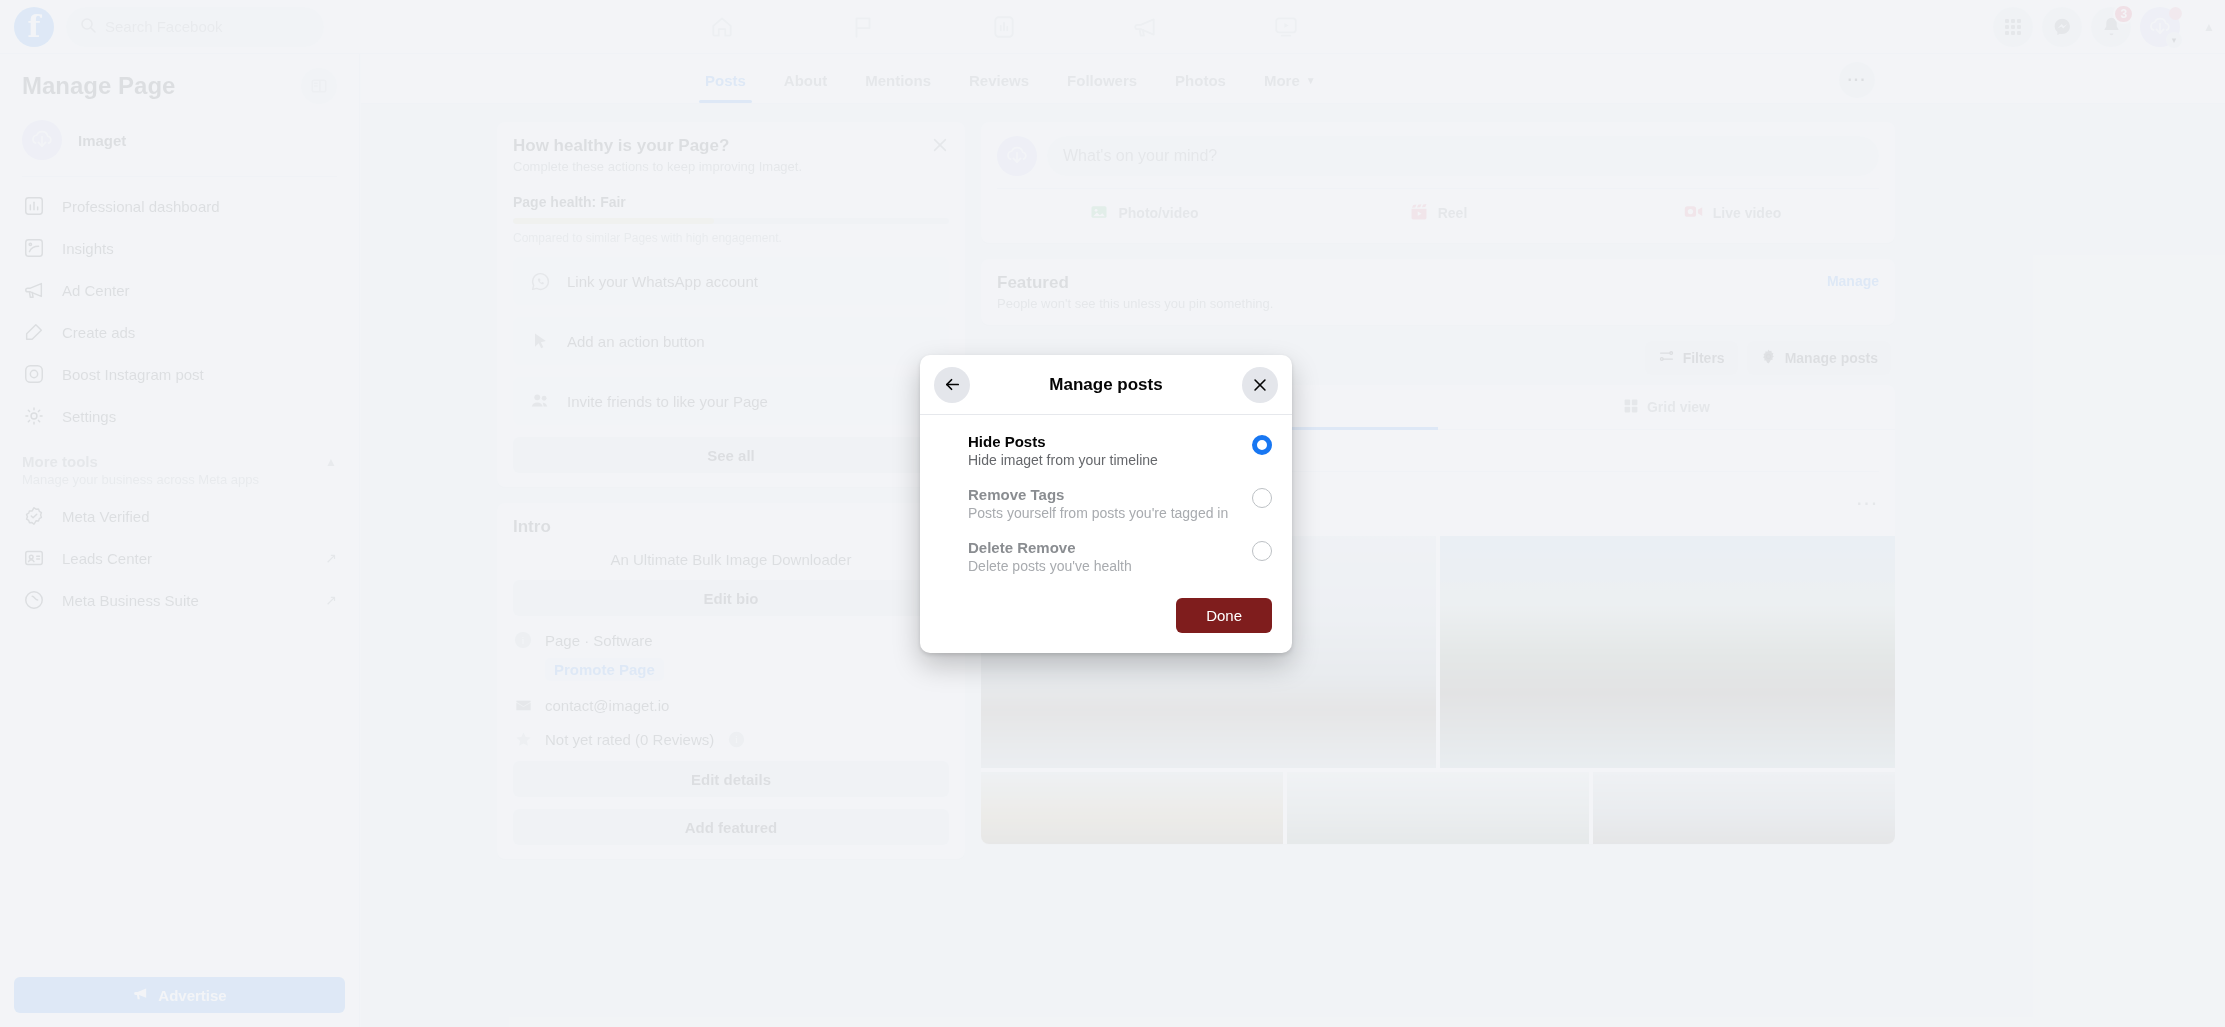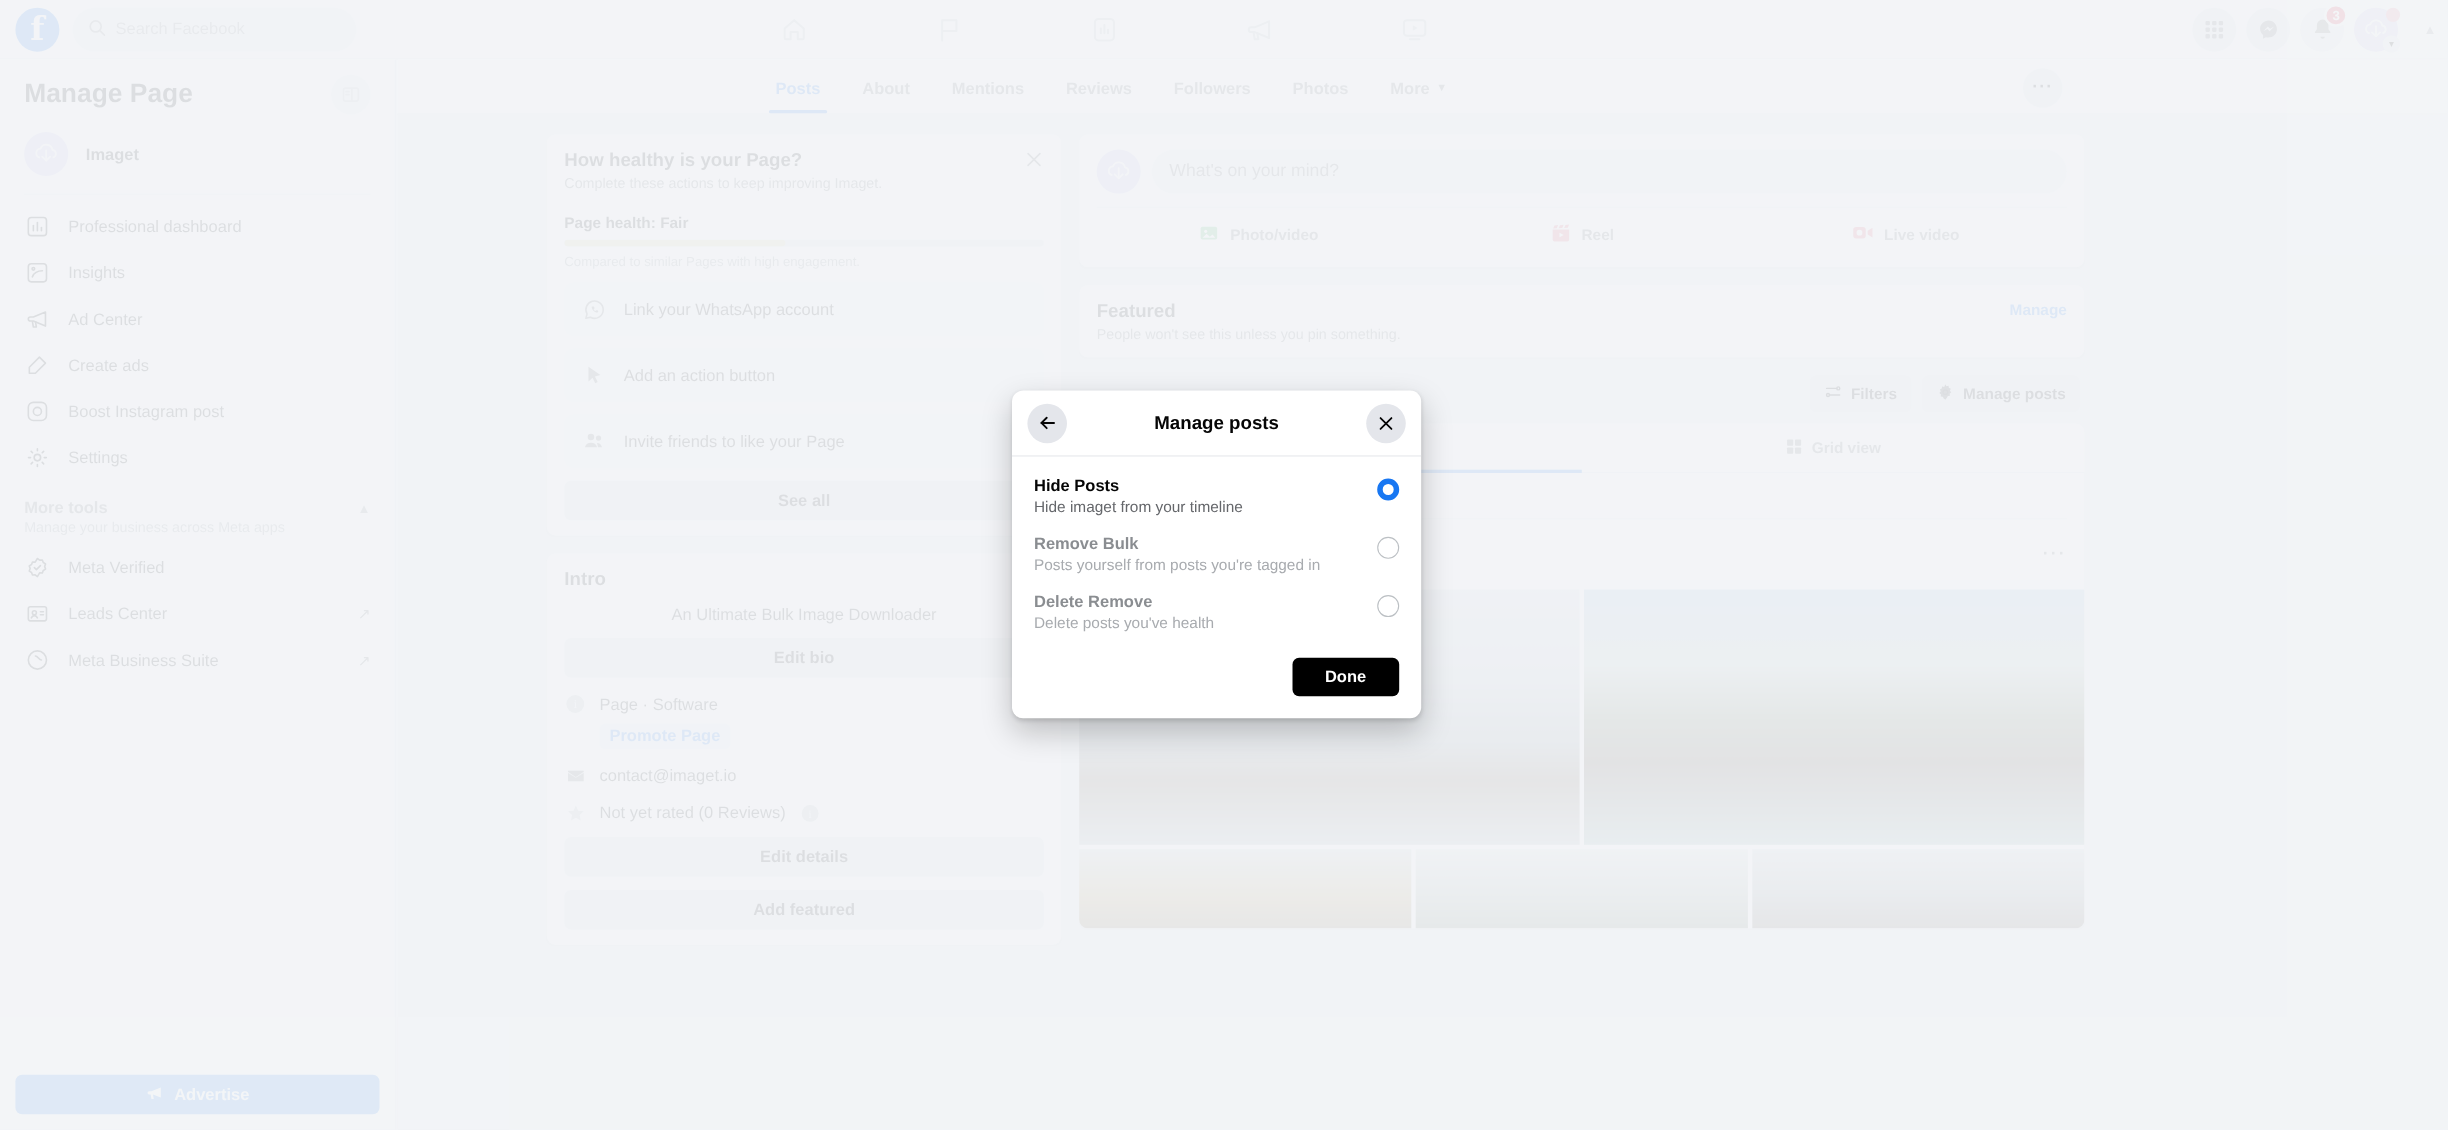--- a/index.html
+++ b/index.html
@@ -153,31 +153,31 @@
     box-shadow: 0 12px 28px rgba(0,0,0,0.22), 0 2px 4px rgba(0,0,0,0.12);
     overflow: hidden;
   }
   .m-head { height: 60px; display: flex; align-items: center; padding: 0 14px;
             border-bottom: 1px solid #e6e8ec; position: relative; }
   .m-round { width: 36px; height: 36px; border-radius: 50%; background: #e4e6eb;
              display: flex; align-items: center; justify-content: center; color: #050505; }
   .m-title { position: absolute; left: 0; right: 0; text-align: center;
              font-size: 17px; font-weight: bold; color: #050505; pointer-events: none; }
   .m-round.right { margin-left: auto; }
-  .m-body { padding: 18px 20px 0; }
+  .m-body { padding: 18px 20px 0; margin-left: 28px; }
   .opt { display: flex; align-items: flex-start; justify-content: space-between; gap: 12px; padding-bottom: 18px; }
   .opt-t { font-size: 15px; font-weight: bold; color: #050505; }
   .opt-t.dim { color: #8a8d91; }
   .opt-d { font-size: 14px; color: #65676b; margin-top: 2px; }
   .opt-d.dim { color: #a8abaf; }
   .radio { width: 20px; height: 20px; border-radius: 50%; border: 1.5px solid #bcc0c4;
            flex: none; margin-top: 2px; }
   .radio.on { border: 5px solid #1877f2; background: #fff; }
   .m-foot { display: flex; justify-content: flex-end; padding: 6px 20px 20px; }
-  .done { background: #000000; color: #fff; font-size: 15px; font-weight: bold;
+  .done { background: #7f1d1d; color: #fff; font-size: 15px; font-weight: normal;
           border-radius: 6px; padding: 9px 30px; }
 </style>
 </head>
 <body>
 
 <div id="root">
 
   <div id="page">
 
     <div class="topbar">
@@ -689,21 +689,21 @@
     <div class="m-body">
       <div class="opt">
         <div>
           <div class="opt-t">Hide Posts</div>
           <div class="opt-d">Hide imaget from your timeline</div>
         </div>
         <span class="radio on"></span>
       </div>
       <div class="opt">
         <div>
-          <div class="opt-t dim">Remove Bulk</div>
+          <div class="opt-t dim">Remove Tags</div>
           <div class="opt-d dim">Posts yourself from posts you're tagged in</div>
         </div>
         <span class="radio"></span>
       </div>
       <div class="opt">
         <div>
           <div class="opt-t dim">Delete Remove</div>
           <div class="opt-d dim">Delete posts you've health</div>
         </div>
         <span class="radio"></span>

